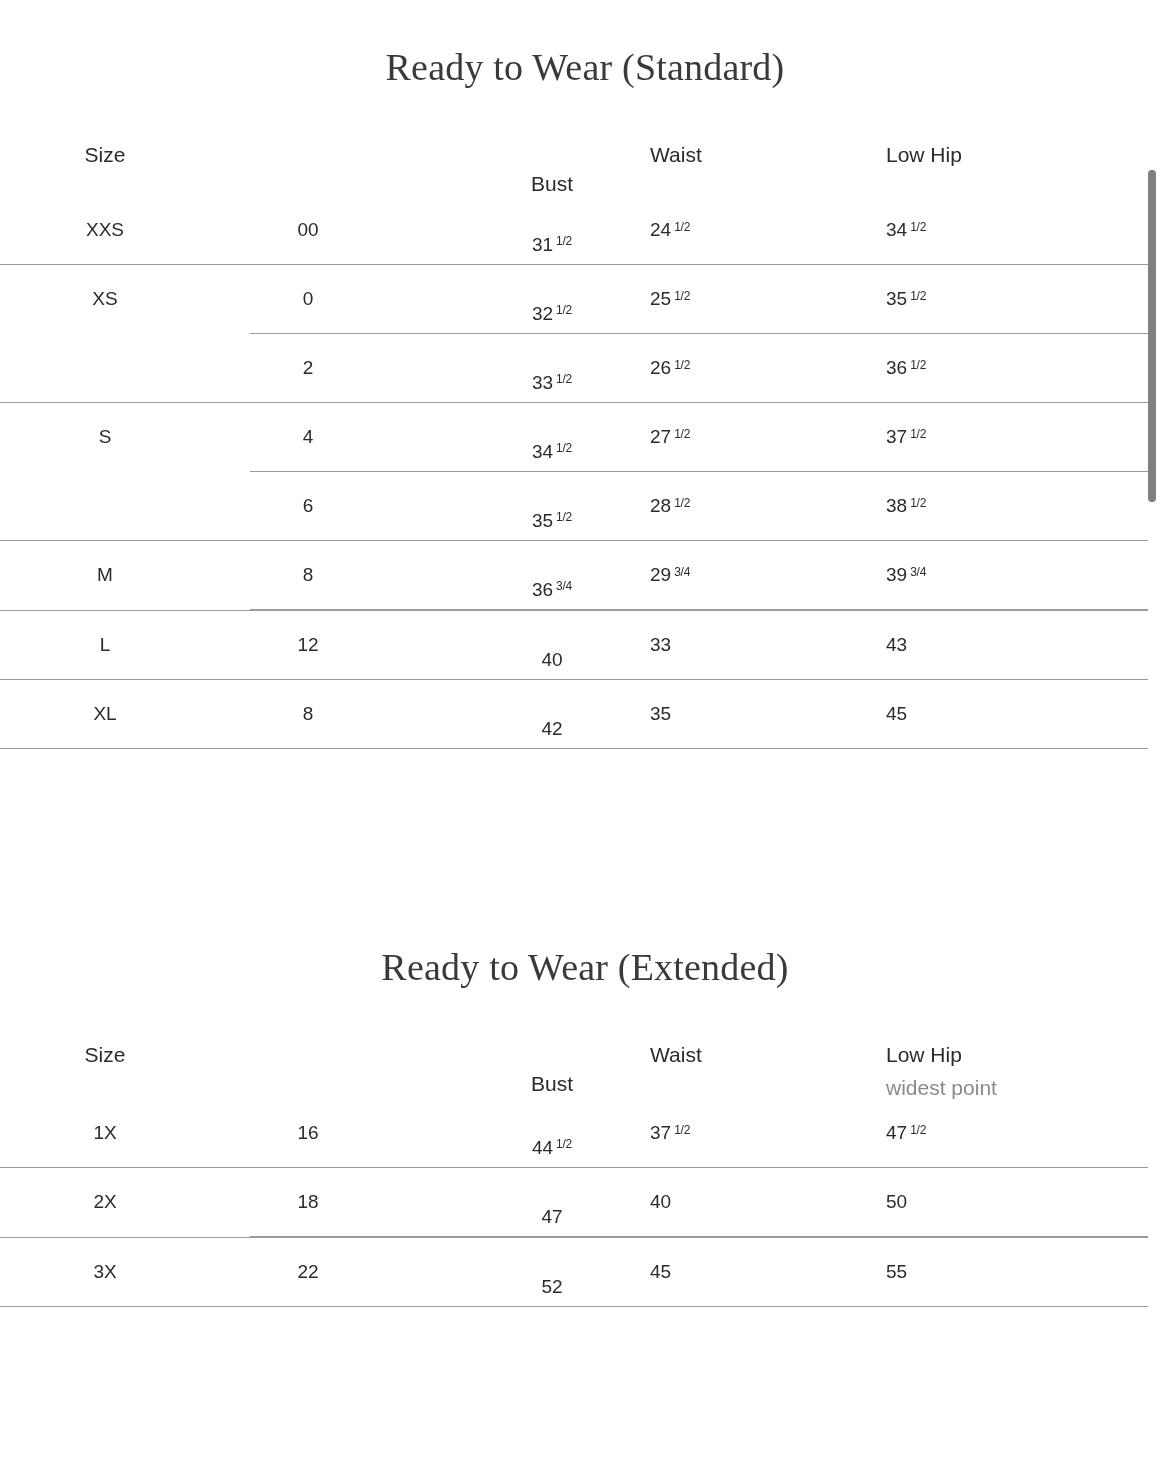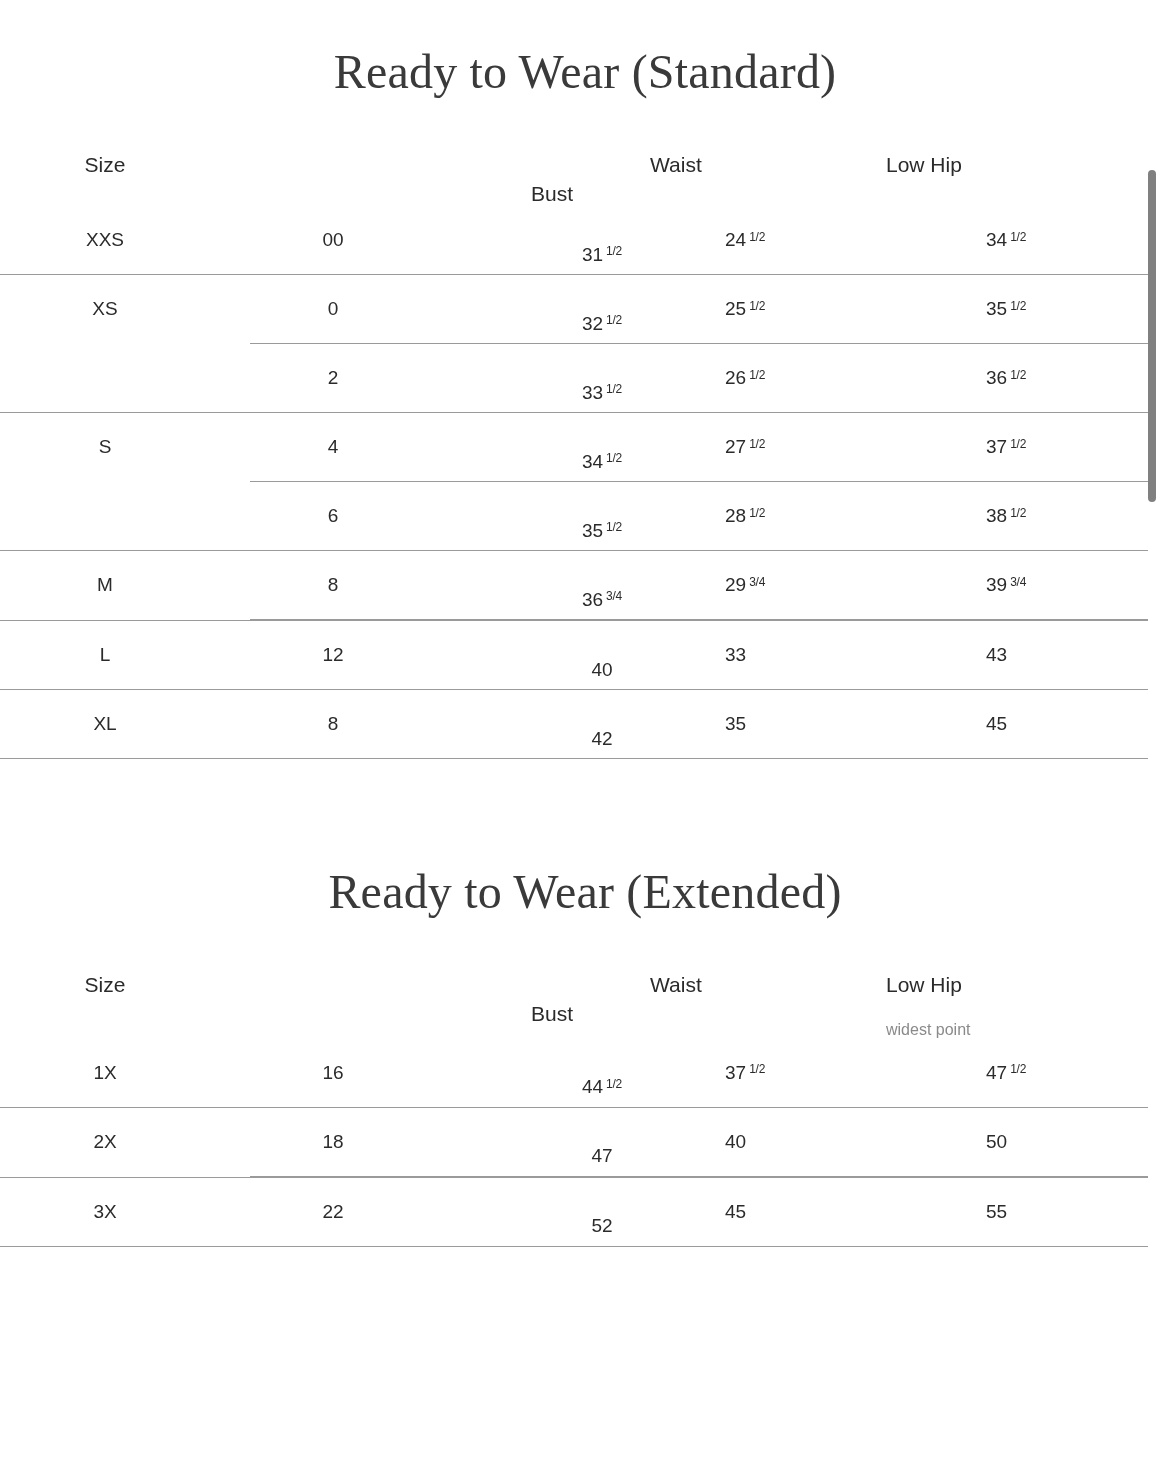--- a/index.html
+++ b/index.html
@@ -13,21 +13,21 @@
 
   body {
     font-family: "Liberation Sans", sans-serif;
     color: #2b2b2b;
     position: relative;
   }
 
   
   .chart-title {
     font-family: "Liberation Serif", serif;
-    font-size: 48px;
+    font-size: 38px;
     font-weight: 400;
     color: #3a3a3a;
     text-align: center;
     letter-spacing: 0.2px;
     line-height: 1;
   }
 
   
   .size-table {
     width: 1148px;
@@ -53,23 +53,23 @@
 
   .head-cell {
     font-size: 21px;
     font-weight: 400;
     color: #2b2b2b;
     line-height: 1.15;
   }
 
   .head-sub {
     display: block;
-    font-size: 16px;
+    font-size: 21px;
     color: #8a8a8a;
-    margin-top: 24px;
+    margin-top: 9px;
     line-height: 1.1;
   }
 
   .cell {
     font-size: 19px;
     font-weight: 400;
     color: #2b2b2b;
     white-space: nowrap;
   }
 
@@ -89,29 +89,29 @@
   }
   .rule-indent {
     width: 898px;
     height: 1px;
     background: #9a9a9a;
     margin-left: 250px;
   }
 
   
   #table-standard-wrap { position: absolute; left: 0; top: 0; width: 1170px; }
-  #table-extended-wrap { position: absolute; left: 0; top: 856px; width: 1170px; }
+  #table-extended-wrap { position: absolute; left: 0; top: 936px; width: 1170px; }
 
   .title-std  { padding-top: 48px; }
   .title-ext  { padding-top: 12px; }
 
   .head-block-std { padding-top: 57px; }
   .head-block-ext { padding-top: 57px; }
 
-  .row-h { height: 68px; gap: 25px; }
+  .row-h { height: 68px; }
 
   
   .scrollbar-track {
     position: absolute;
     right: 6px;
     top: 0;
     width: 10px;
     height: 1466px;
     background: transparent;
   }

